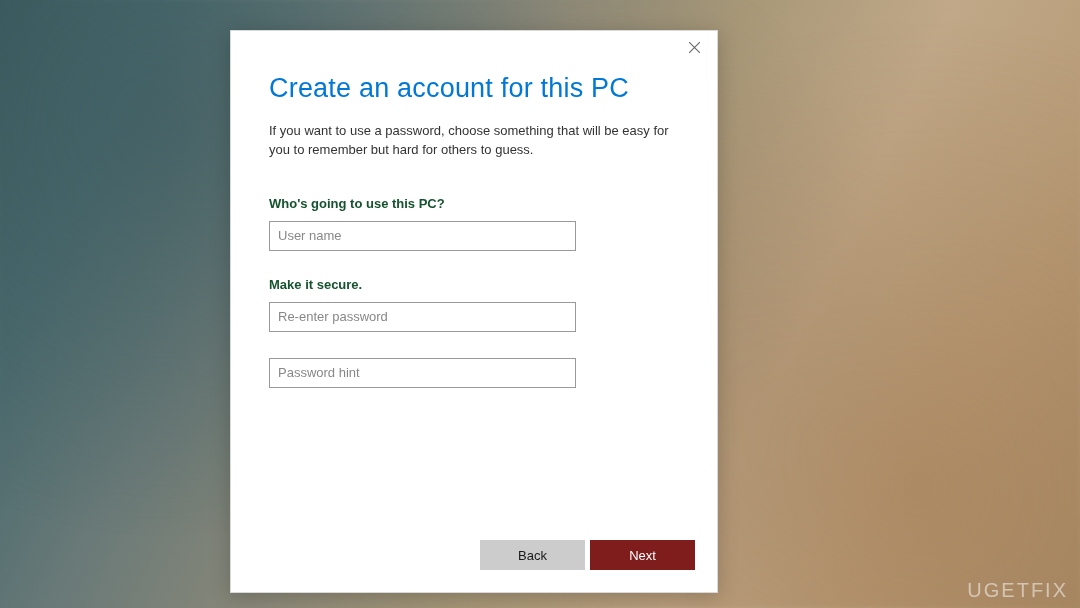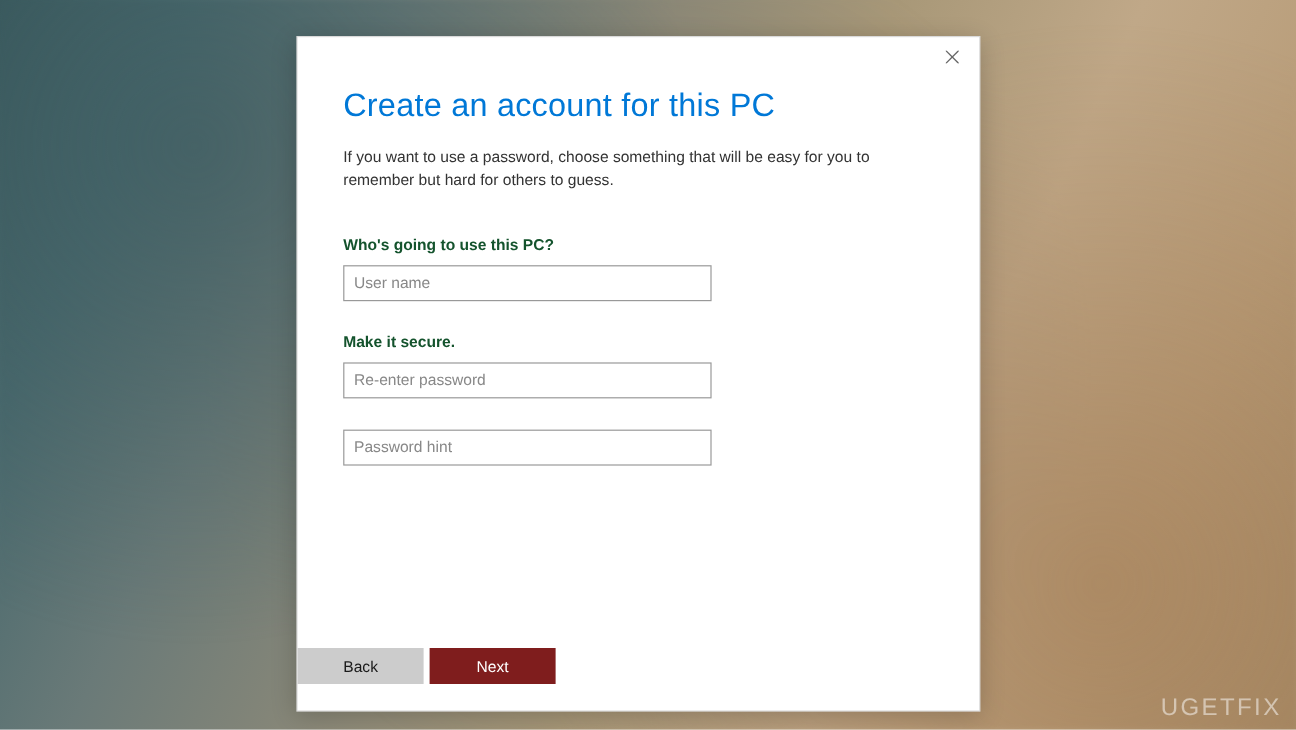--- a/index.html
+++ b/index.html
@@ -31,23 +31,23 @@
       inset: 0;
       background: 
         radial-gradient(circle at 15% 20%, rgba(60,90,95,0.6) 0%, transparent 40%),
         radial-gradient(circle at 85% 80%, rgba(160,120,80,0.5) 0%, transparent 45%),
         radial-gradient(circle at 50% 50%, rgba(120,110,95,0.3) 0%, transparent 60%);
       filter: blur(2px);
     }
     
     .dialog {
       position: absolute;
-      left: 247px;
+      left: 230px;
       top: 30px;
-      width: 570px;
+      width: 488px;
       height: 563px;
       background: #ffffff;
       border: 1px solid rgba(0,0,0,0.15);
       box-shadow: 0 4px 20px rgba(0,0,0,0.2);
       display: flex;
       flex-direction: column;
     }
     
     .titlebar {
       height: 32px;
@@ -116,20 +116,21 @@
       color: #888;
     }
     
     .section-gap {
       margin-top: 18px;
     }
     
     .footer {
       padding: 0 22px 22px 0;
       display: flex;
+      justify-content: flex-end;
       gap: 5px;
     }
     
     .btn {
       width: 105px;
       height: 30px;
       border: none;
       font-size: 13px;
       font-family: inherit;
       cursor: pointer;

